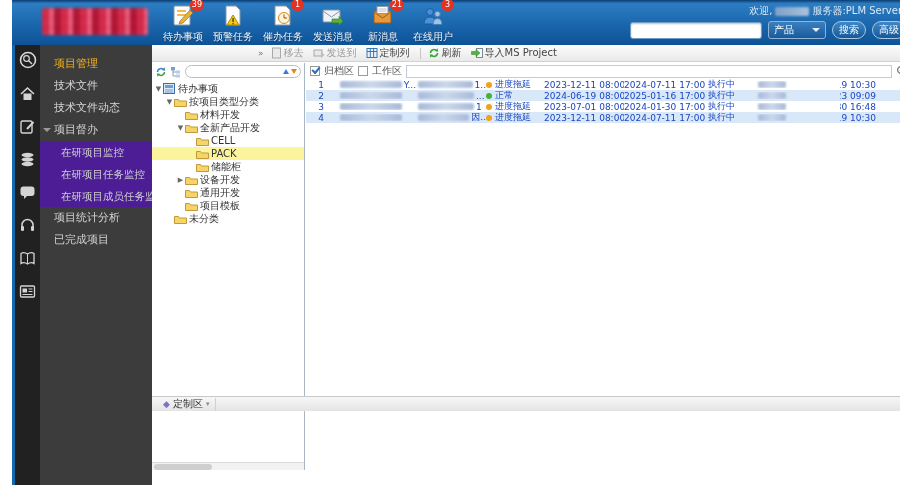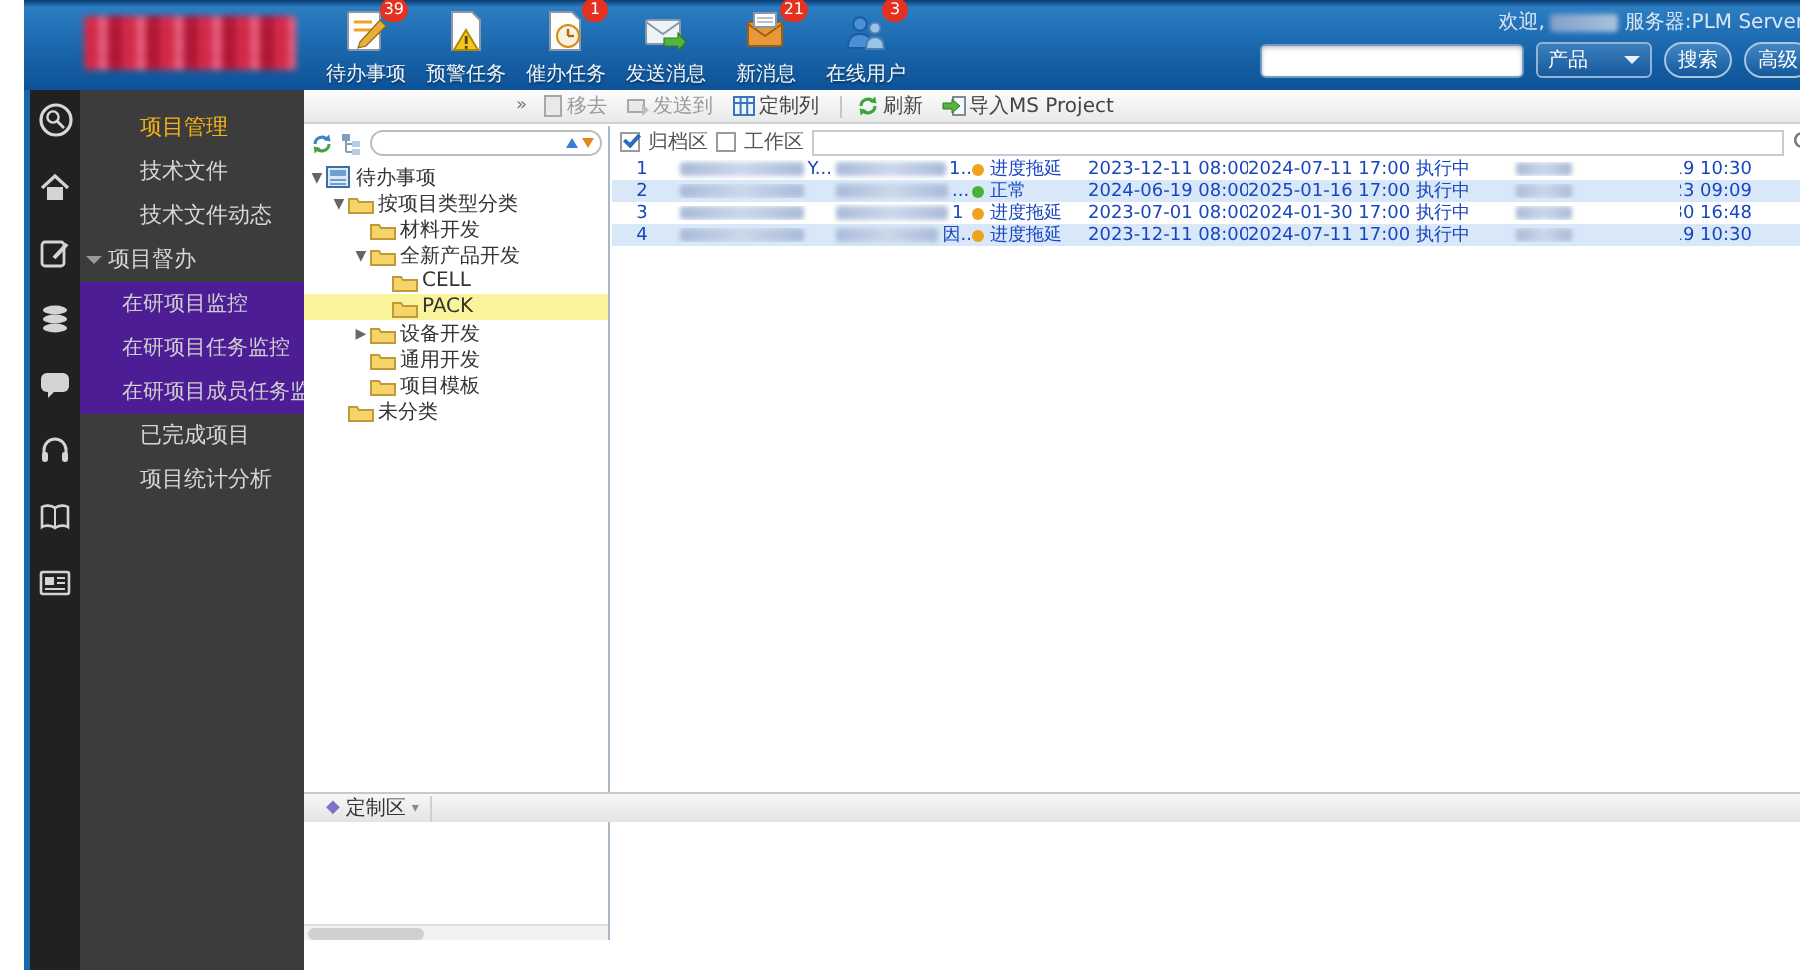--- a/index.html
+++ b/index.html
@@ -36,21 +36,21 @@
 
   
   #leftedge { position:absolute; left:0; top:45px; width:3px; height:440px; background:#1668ad; }
   #leftstrip { position:absolute; left:3px; top:45px; width:25px; height:440px; background:#212121;
     display:flex; flex-direction:column; align-items:center; padding-top:6px; }
   .strip-icon { width:18px; height:18px; display:flex; align-items:center; justify-content:center; cursor:pointer; }
   .sgap { margin-bottom:15px; }
 
   
   #menu { position:absolute; left:28px; top:45px; width:112px; height:440px; background:#3c3c3c; padding-top:8px; }
-  .menu-item { height:22px; line-height:22px; padding-left:30px; font-size:11px; color:#d6d6d6; cursor:pointer; white-space:nowrap; overflow:hidden; }
+  .menu-item { height:22px; line-height:22px; padding-left:14px; font-size:11px; color:#d6d6d6; cursor:pointer; white-space:nowrap; overflow:hidden; }
   .menu-item.active { color:#f6b21b; }
   .menu-item.group { padding-left:3px; display:flex; align-items:center; gap:3px; }
   .tri-down { width:0; height:0; border-left:4px solid transparent; border-right:4px solid transparent; border-top:4px solid #9a9a9a; }
   .menu-item.sub { padding-left:21px; background:#4c1d95; color:#cfcfcf; font-size:10.5px; }
 
   
   #main { position:absolute; left:140px; top:45px; width:760px; height:425px; background:#fff; }
   #main-toolbar { height:17px; background:linear-gradient(180deg,#fcfcfc,#e9e9e9); border-bottom:1px solid #d2d2d2;
     display:flex; align-items:center; font-size:10px; color:#444; padding-left:106px; }
   .tb-item { display:flex; align-items:center; gap:2px; margin-right:9px; cursor:pointer; white-space:nowrap; }
@@ -279,22 +279,22 @@
     <div class="menu-item active">项目管理</div>
     <div class="menu-item">技术文件</div>
     <div class="menu-item">技术文件动态</div>
     <div class="menu-item group">
       <span class="tri-down"></span>
       <span>项目督办</span>
     </div>
     <div class="menu-item sub">在研项目监控</div>
     <div class="menu-item sub">在研项目任务监控</div>
     <div class="menu-item sub">在研项目成员任务监控</div>
+    <div class="menu-item">项目统计分析</div>
     <div class="menu-item">已完成项目</div>
-    <div class="menu-item">项目统计分析</div>
   </div>
 
   <div id="main">
     <div id="main-toolbar">
       <span class="tb-chevron">»</span>
       <span class="tb-item disabled">
         <svg width="11" height="12">
             <rect x="1.5" y="1" width="8" height="10" fill="#e9e9e9" stroke="#a8a8a8"></rect>
           </svg>
         <span>移去</span>
@@ -406,20 +406,29 @@
           <span class="tlabel">CELL</span>
         </div>
         <div class="tnode d3 selected">
           <span class="exp"></span>
           <span class="ticon">
               <svg width="13" height="10">
                 <path d="M0.5 2.5 h4 l1 1.5 h7 v5.5 h-12 z" fill="#f7d468" stroke="#c09a3a"></path>
               </svg>
             </span>
           <span class="tlabel">PACK</span>
+        </div>
+        <div class="tnode d3">
+          <span class="exp"></span>
+          <span class="ticon">
+              <svg width="13" height="10">
+                <path d="M0.5 2.5 h4 l1 1.5 h7 v5.5 h-12 z" fill="#f7d468" stroke="#c09a3a"></path>
+              </svg>
+            </span>
+          <span class="tlabel">储能柜</span>
         </div>
         <div class="tnode d2">
           <span class="exp">▶</span>
           <span class="ticon">
               <svg width="13" height="10">
                 <path d="M0.5 2.5 h4 l1 1.5 h7 v5.5 h-12 z" fill="#f7d468" stroke="#c09a3a"></path>
               </svg>
             </span>
           <span class="tlabel">设备开发</span>
         </div>

